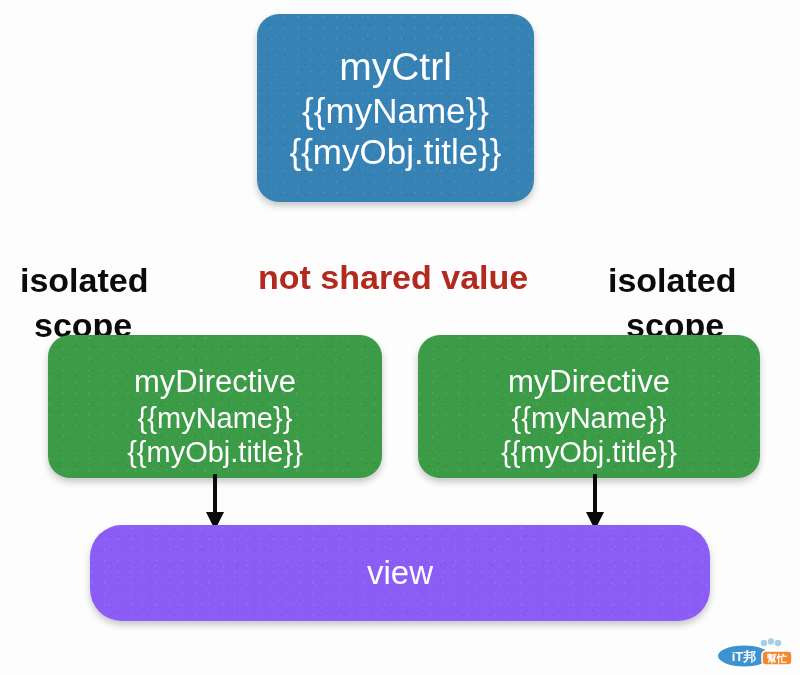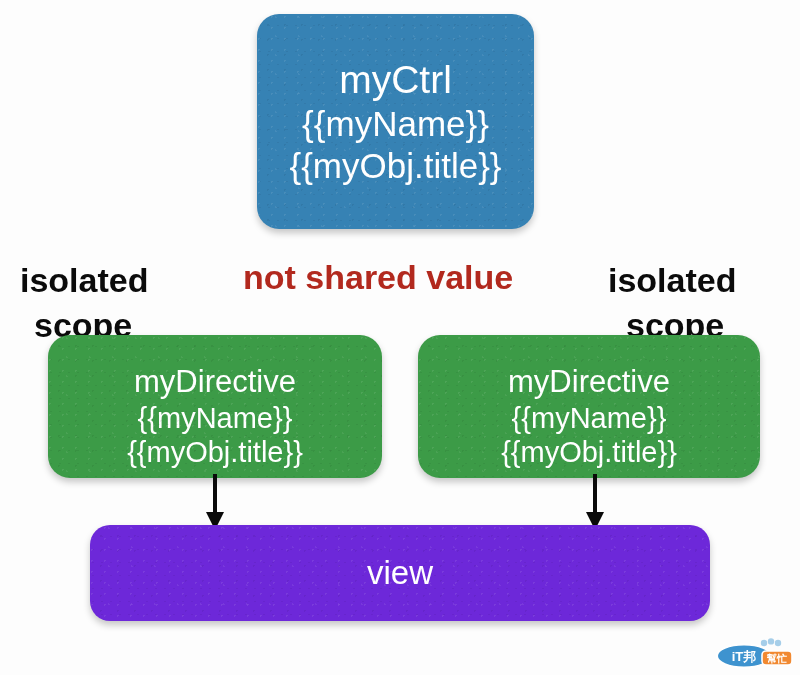--- a/index.html
+++ b/index.html
@@ -48,21 +48,21 @@
       radial-gradient(circle at 12% 24%, rgba(255,255,255,.55) 0 1px, transparent 1px),
       radial-gradient(circle at 63% 71%, rgba(0,0,0,.40) 0 1px, transparent 1px),
       radial-gradient(circle at 82% 18%, rgba(255,255,255,.45) 0 1px, transparent 1px),
       radial-gradient(circle at 34% 88%, rgba(0,0,0,.35) 0 1px, transparent 1px);
     background-size: 13px 11px, 17px 15px, 23px 19px, 9px 13px;
   }
 
   
   #ctrl-box {
     left: 257px;  top: 14px;
-    width: 277px; height: 215px;
+    width: 277px; height: 188px;
     background: #3682b4;
     font-size: 35px;
   }
   #ctrl-box .line.title { font-size: 39px; }
 
   #dir-box-left {
     left: 48px;  top: 335px;
     width: 334px; height: 143px;
     background: #3c9b47;
     font-size: 29px;
@@ -72,23 +72,23 @@
     width: 342px; height: 143px;
     background: #3c9b47;
     font-size: 29px;
   }
   #dir-box-left .line.title,
   #dir-box-right .line.title { font-size: 31px; margin-top: 20px; }
 
   #view-box {
     left: 90px;  top: 525px;
     width: 620px; height: 96px;
-    background: #6d28d9;
+    background: #8b5cf6;
     font-size: 33px;
-    border-radius: 20px;
+    border-radius: 32px;
   }
   #view-box::after { border-radius: 24px; }
 
   
   .annot {
     position: absolute;
     font-family: "Liberation Sans", sans-serif;
     font-weight: 700;
     white-space: nowrap;
   }
@@ -103,21 +103,21 @@
   #label-isolated-right {
     left: 608px; top: 258px;
     color: #0b0b0b;
     font-size: 34px;
     line-height: 1.32;
     text-align: left;
   }
   #label-isolated-right .l2 { padding-left: 18px; display: block; }
 
   #label-not-shared {
-    left: 243px; top: 258px;
+    left: 258px; top: 258px;
     color: #b2291e;
     font-size: 34px;
   }
 
   
   .arrow {
     position: absolute;
     width: 26px;
     height: 56px;
   }

